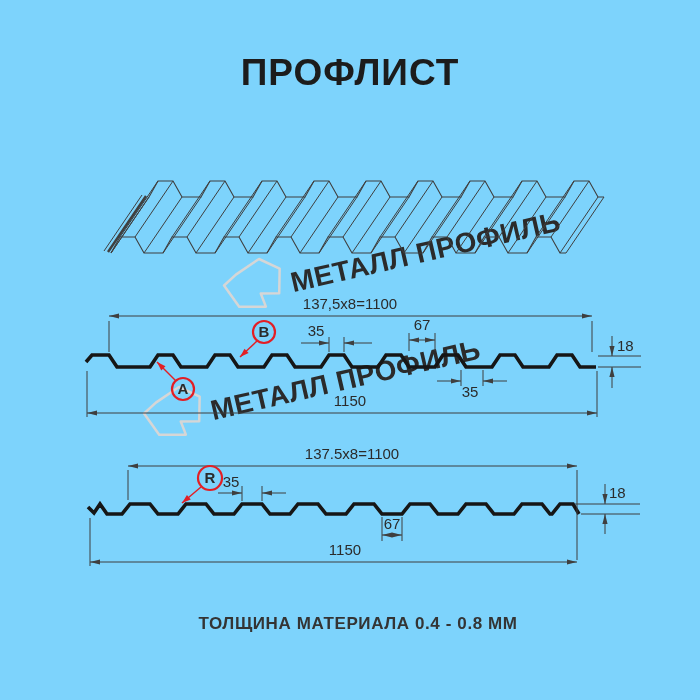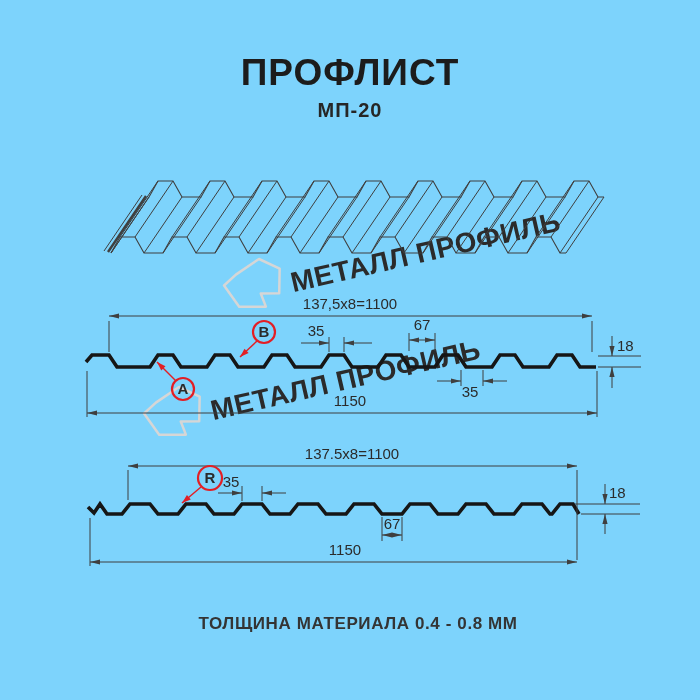--- a/index.html
+++ b/index.html
@@ -16,21 +16,20 @@
   text.dim{font-size:15px;}
   text.marker-letter{font-size:15px;font-weight:700;}
   text.wm-text{font-size:28px;font-weight:700;letter-spacing:0.5px;}
 </style>
 </head>
 <body>
 
 <div class="page">
 
   <div class="title">ПРОФЛИСТ</div>
-  <div class="subtitle">МП-20</div>
 
   <svg id="tech" width="700" height="700" viewBox="0 0 700 700">
 
     <g id="wm1" transform="translate(220,268) rotate(-13)">
       <path class="wm-logo" d="M 14,10 L 40,0 L 58,14 L 52,38 L 34,34 L 36,48 L 10,42 L 0,18 Z" fill="none" stroke="#d6d6d6" stroke-width="2.5" stroke-linejoin="round"></path>
       <text class="wm-text" x="66" y="40" fill="#d6d6d6">МЕТАЛЛ ПРОФИЛЬ</text>
     </g>
 
     <g id="wm2" transform="translate(140,396) rotate(-13)">
       <path class="wm-logo" d="M 14,10 L 40,0 L 58,14 L 52,38 L 34,34 L 36,48 L 10,42 L 0,18 Z" fill="none" stroke="#d6d6d6" stroke-width="2.5" stroke-linejoin="round"></path>

